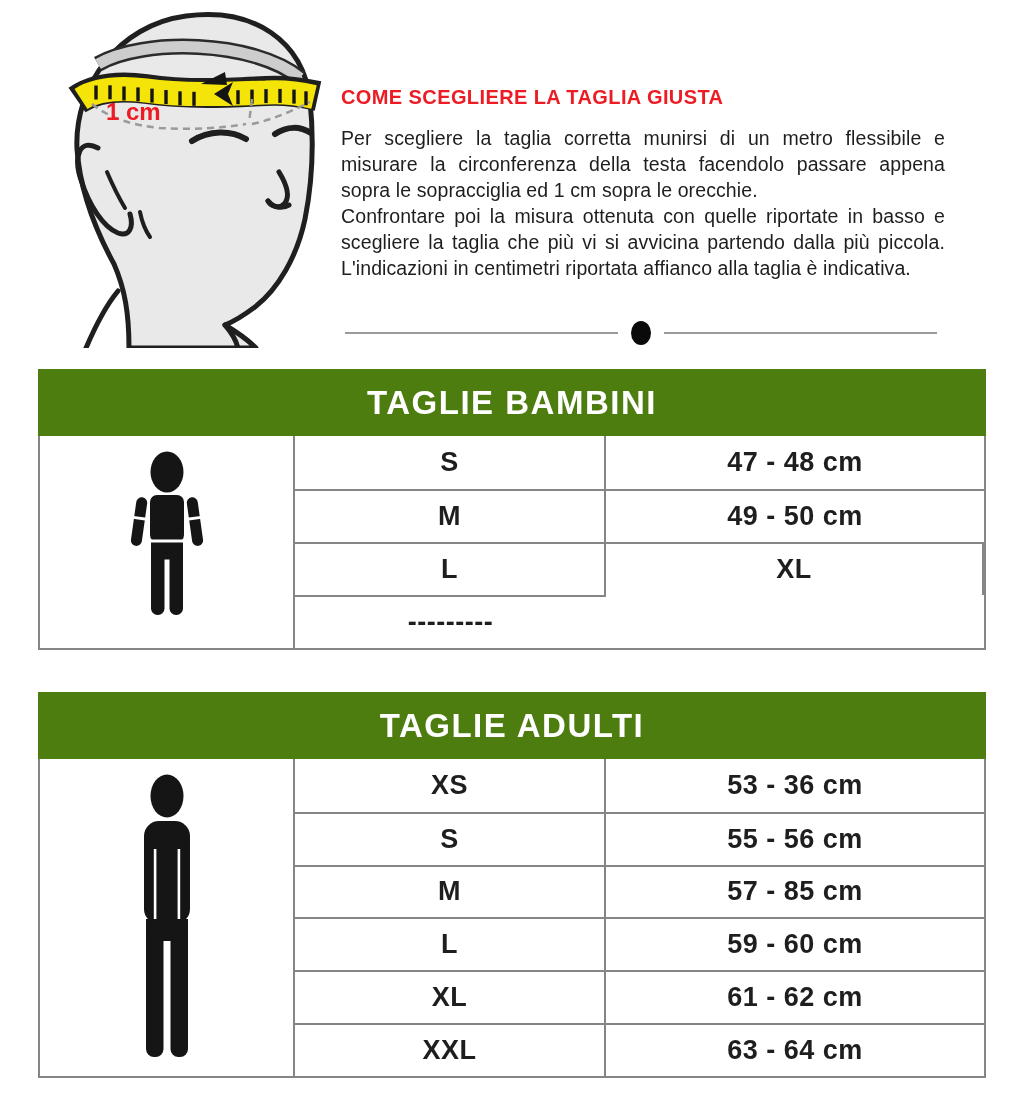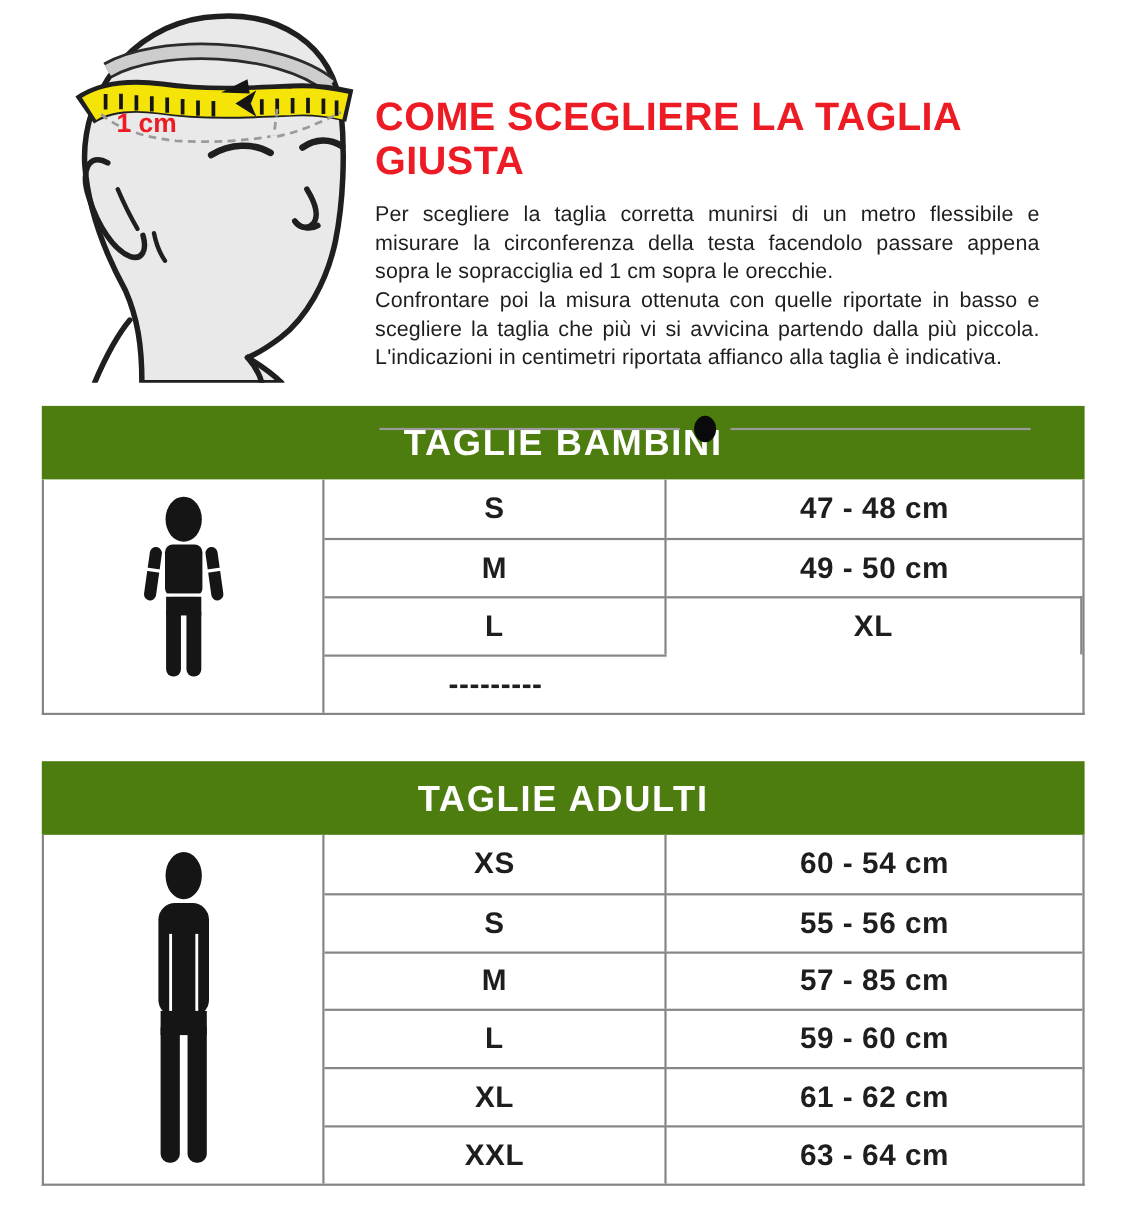--- a/index.html
+++ b/index.html
@@ -3,21 +3,21 @@
 <meta charset="utf-8">
 <style>
   html,body{margin:0;padding:0;background:#ffffff;}
   body{width:1024px;height:1096px;font-family:"Liberation Sans",sans-serif;color:#1e1e1e;overflow:hidden;}
 
   .top{position:relative;height:369px;border-radius:19px;}
   .head-illustration{position:absolute;left:28px;top:0;width:302px;height:348px;}
   .head-illustration text{font-family:"Liberation Sans",sans-serif;font-weight:bold;font-size:24px;fill:#ed1c24;}
 
   .intro{position:absolute;left:341px;top:86px;width:604px;}
-  .page-title{margin:0 0 17px 0;font-size:36px;line-height:1.1;font-weight:800;color:#ed1c24;letter-spacing:0.4px;}
+  .page-title{margin:0 0 17px 0;font-size:20px;line-height:1.1;font-weight:800;color:#ed1c24;letter-spacing:0.4px;}
   .intro p{margin:0;font-size:19.5px;line-height:26px;text-align:justify;letter-spacing:0.1px;}
   .intro b{font-weight:400;}
 
   .divider{display:flex;align-items:center;margin:40px 8px 0 4px;}
   .divider .line{flex:1;height:2px;background:#9a9a9a;}
   .divider .dot{width:20px;height:24px;background:#0a0a0a;border-radius:50%;margin:0 13px;}
 
   .size-section{margin:0 38px;}
   .size-section.adulti{margin-top:42px;}
   .section-header{height:67px;background:#4d7c0f;color:#ffffff;display:flex;align-items:center;justify-content:center;
@@ -142,21 +142,21 @@
         <ellipse cx="50" cy="23" rx="16.5" ry="21.5"></ellipse>
         <rect x="27" y="48" width="46" height="103" rx="15"></rect>
         <rect x="36.8" y="76" width="2.6" height="72" fill="#ffffff"></rect>
         <rect x="60.6" y="76" width="2.6" height="72" fill="#ffffff"></rect>
         <rect x="29" y="146" width="42" height="22"></rect>
         <rect x="29" y="154" width="17.5" height="130" rx="8"></rect>
         <rect x="53.5" y="154" width="17.5" height="130" rx="8"></rect>
       </svg>
     </div>
     <div class="cell size-cell">XS</div>
-    <div class="cell">60 - 54 cm</div>
+    <div class="cell">53 - 36 cm</div>
     <div class="cell size-cell bt">S</div>
     <div class="cell bt">55 - 56 cm</div>
     <div class="cell size-cell bt">M</div>
     <div class="cell bt">57 - 85 cm</div>
     <div class="cell size-cell bt">L</div>
     <div class="cell bt">59 - 60 cm</div>
     <div class="cell size-cell bt">XL</div>
     <div class="cell bt">61 - 62 cm</div>
     <div class="cell size-cell bt">XXL</div>
     <div class="cell bt">63 - 64 cm</div>

